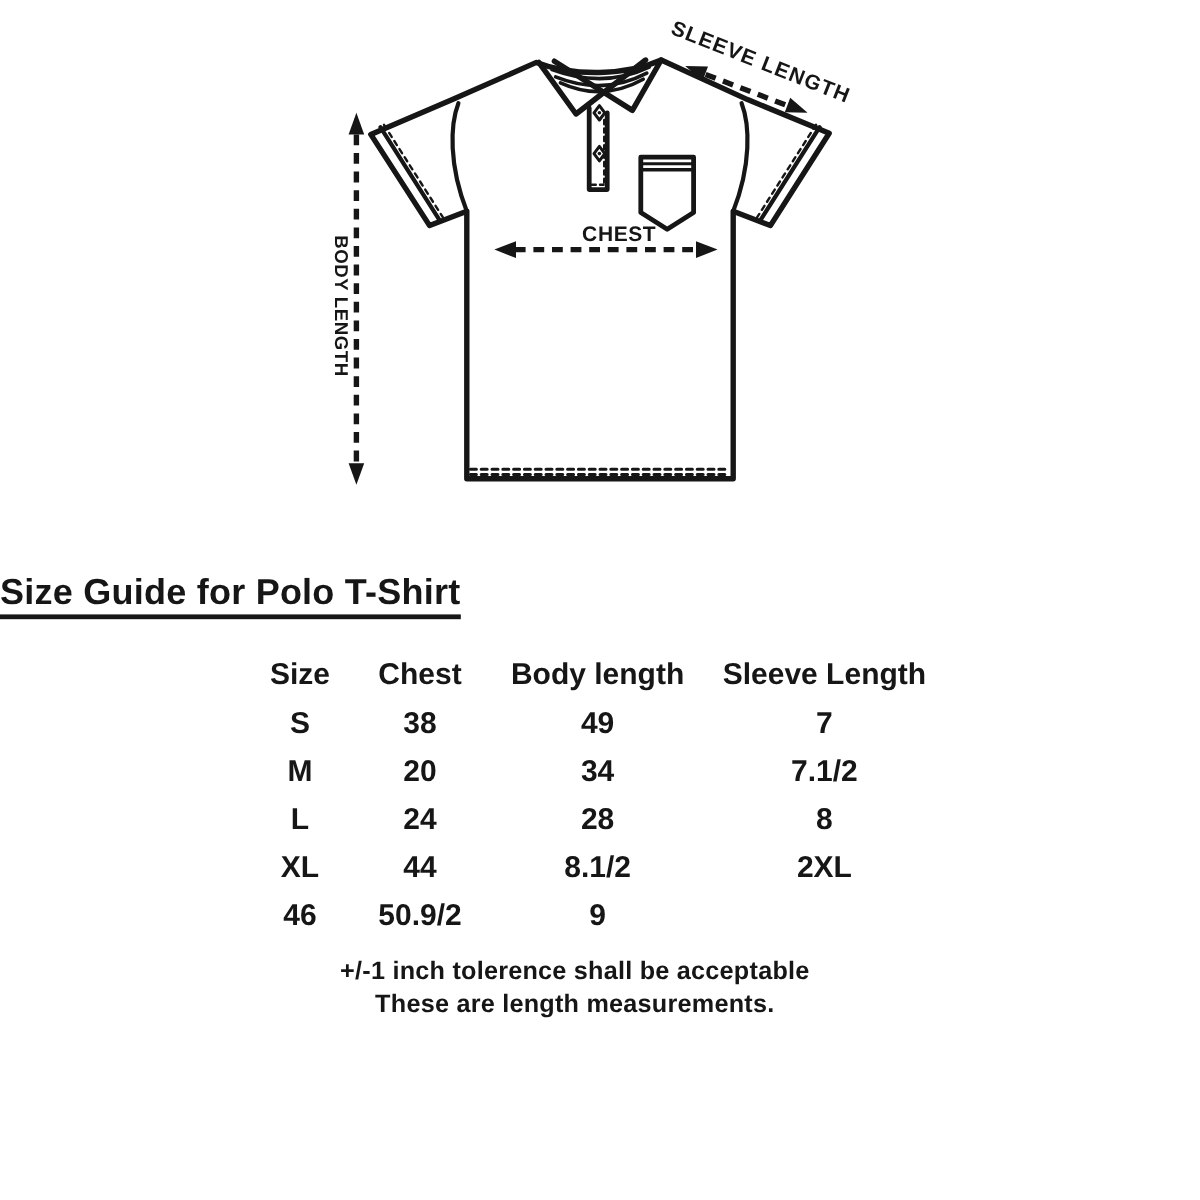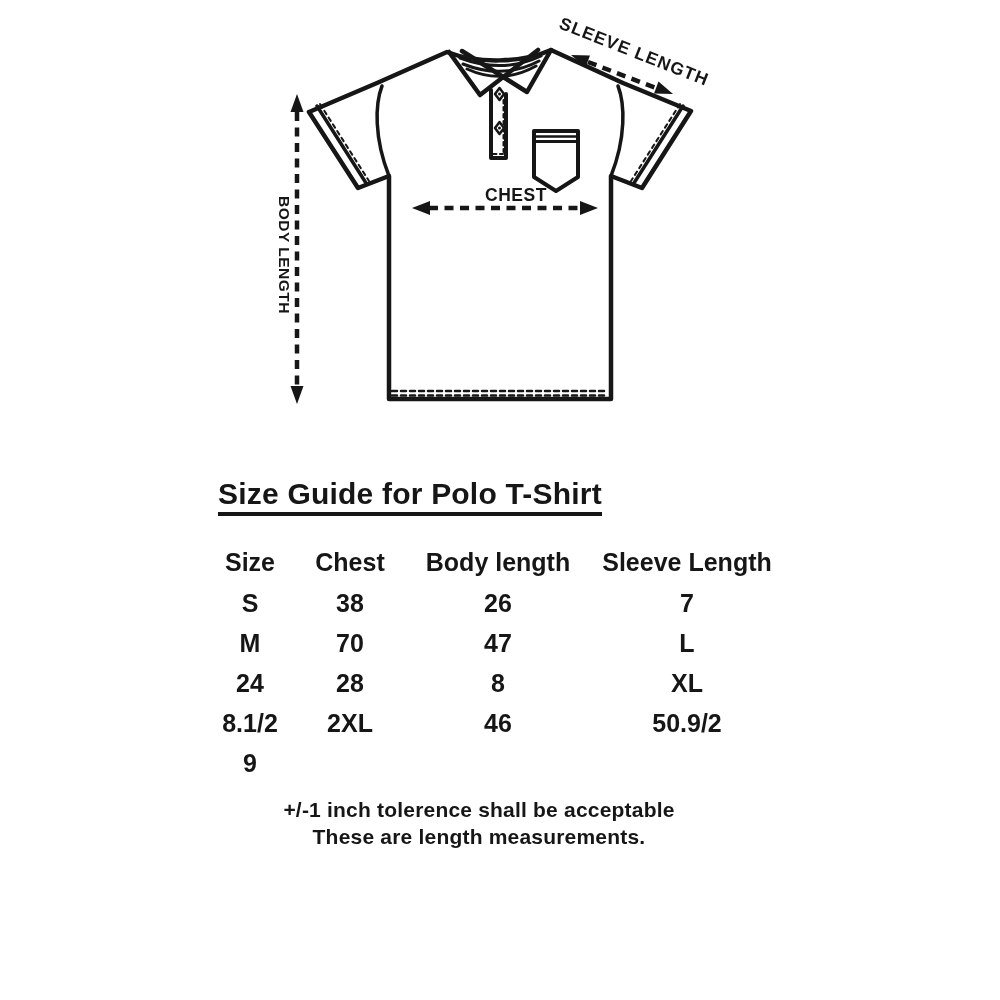--- a/index.html
+++ b/index.html
@@ -7,22 +7,20 @@
     position:relative;
     width:1000px; height:1000px;
     background:#ffffff;
     font-family:"Liberation Sans", sans-serif;
     color:#161616;
     overflow:hidden;
   }
   .diagram-wrap { position:absolute; top:0; left:0; width:1000px; height:460px; }
   .page-title {
     position:absolute; top:477px; left:0; width:796px;
-    text-align:center;
-    padding-left:12px;
   }
   .page-title span {
     display:inline-block;
     font-size:30px; font-weight:700;
     border-bottom:4px solid #161616;
     padding-bottom:1px;
     letter-spacing:0.2px;
   }
   .size-table {
     position:absolute; left:200px; top:541px;
@@ -121,33 +119,35 @@
   </div>
 
   <div class="size-table">
     <div class="cell head">Size</div>
     <div class="cell head">Chest</div>
     <div class="cell head">Body length</div>
     <div class="cell head">Sleeve Length</div>
 
     <div class="cell">S</div>
     <div class="cell">38</div>
-    <div class="cell">26</div>
+    <div class="cell">49</div>
     <div class="cell">7</div>
 
     <div class="cell">M</div>
-    <div class="cell">70</div>
-    <div class="cell">47</div>
+    <div class="cell">20</div>
+    <div class="cell">34</div>
+    <div class="cell">7.1/2</div>
 
     <div class="cell">L</div>
     <div class="cell">24</div>
     <div class="cell">28</div>
     <div class="cell">8</div>
 
     <div class="cell">XL</div>
+    <div class="cell">44</div>
     <div class="cell">8.1/2</div>
 
     <div class="cell">2XL</div>
     <div class="cell">46</div>
     <div class="cell">50.9/2</div>
     <div class="cell">9</div>
   </div>
 
   <div class="notes">
     <div>+/-1 inch tolerence shall be acceptable</div>

